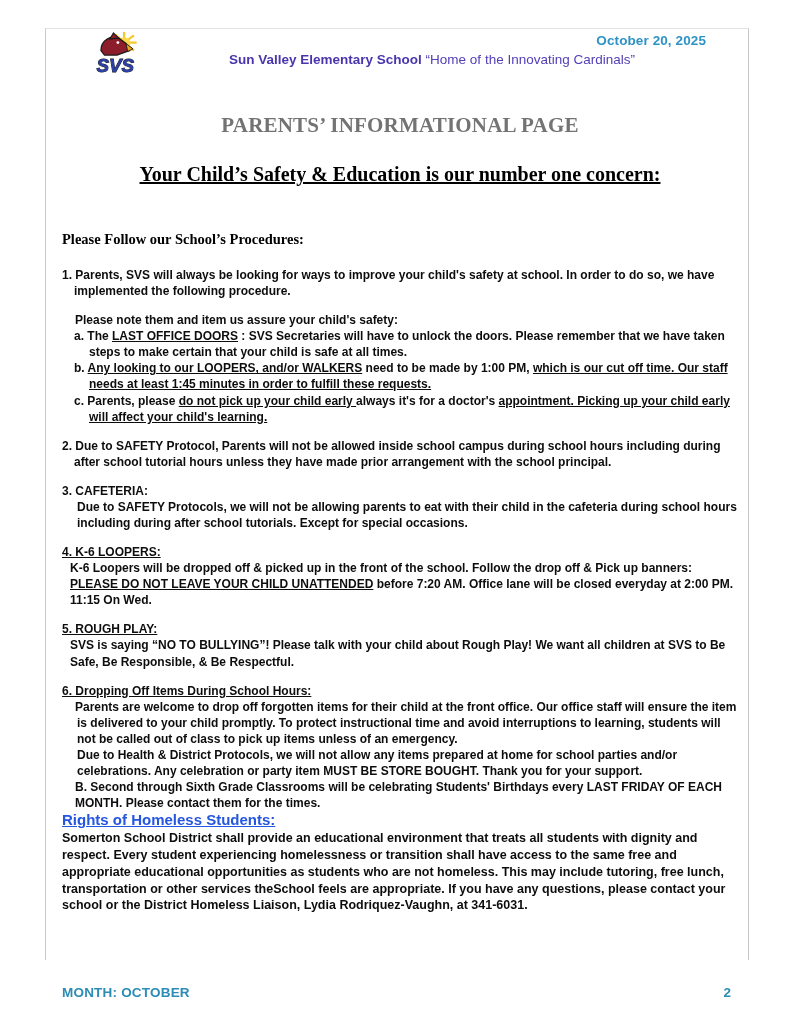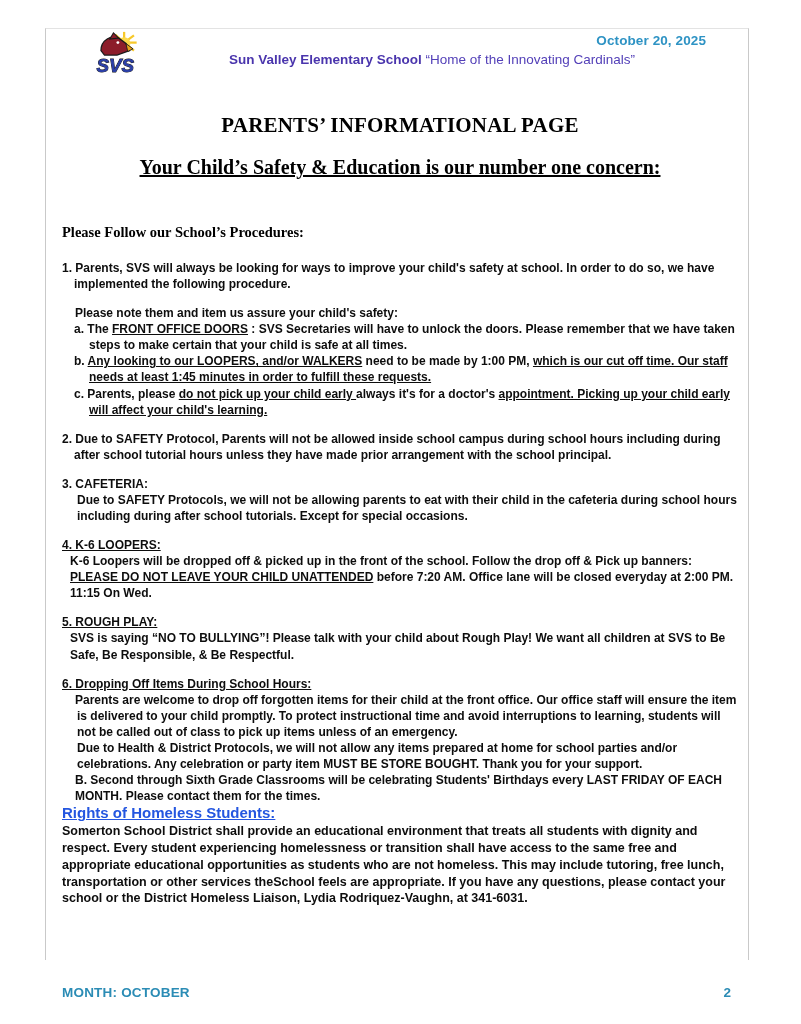--- a/index.html
+++ b/index.html
@@ -37,24 +37,24 @@
   .school-line .motto { font-weight:500; color:#5340b8; }
   
   .content {
     position:absolute; left:62px; top:105px; width:676px;
     color:#111;
   }
   .doc-title {
     margin-top:8px; text-align:center;
     font-family:"Liberation Serif", serif;
     font-weight:bold; font-size:21px; letter-spacing:.2px;
-    color:#000000;
+    color:#737373;
   }
   .doc-subtitle {
-    margin-top:18px; text-align:center;
+    margin-top:25px; text-align:center;
     font-family:"Liberation Serif", serif;
     font-weight:bold; font-size:20px;
     text-decoration:underline; color:#000;
   }
   .intro-heading {
     margin-top:45px;
     font-family:"Liberation Serif", serif;
     font-weight:bold; font-size:14.5px; color:#000;
   }
   .blocks { margin-top:19px; }
@@ -118,21 +118,21 @@
     </div>
   </div>
 
   <div class="content">
     <div class="doc-title">PARENTS’ INFORMATIONAL PAGE</div>
     <div class="doc-subtitle">Your Child’s Safety &amp; Education is our number one concern:</div>
     <div class="intro-heading">Please Follow our School’s Procedures:</div>
     <div class="blocks" id="doc-blocks">
         <div class="p hang2"><span>1. Parents, SVS will always be looking for ways to improve your child's safety at school. In order to do so, we have implemented the following procedure.</span></div>
         <div class="p ind1 gap"><span>Please note them and item us assure your child's safety:</span></div>
-        <div class="p li"><span>a. The </span><span class="u">FRONT OFFICE DOORS</span><span> : SVS Secretaries will have to unlock the doors. Please remember that we have taken steps to make certain that your child is safe at all times.</span></div>
+        <div class="p li"><span>a. The </span><span class="u">LAST OFFICE DOORS</span><span> : SVS Secretaries will have to unlock the doors. Please remember that we have taken steps to make certain that your child is safe at all times.</span></div>
         <div class="p li"><span>b.  </span><span class="u">Any looking to our LOOPERS, and/or WALKERS</span><span> need to be made by 1:00 PM, </span><span class="u">which is our cut off time. Our staff needs at least 1:45 minutes in order to fulfill these requests.</span></div>
         <div class="p li"><span>c.  Parents, please </span><span class="u">do not pick up your child early </span><span>always it's for a doctor's </span><span class="u">appointment. Picking up your child early will affect your child's learning.</span></div>
         <div class="p hang2 gap"><span>2. Due to SAFETY Protocol, Parents will not be allowed inside school campus during school hours including during after school tutorial hours unless they have made prior arrangement with the school principal.</span></div>
         <div class="p gap"><span>3. CAFETERIA:</span></div>
         <div class="p ind2"><span>Due to SAFETY Protocols, we will not be allowing parents to eat with their child in the cafeteria during school hours including during after school tutorials. Except for special occasions.</span></div>
         <div class="p gap"><span class="u">4. K-6 LOOPERS:</span></div>
         <div class="p hang3"><span>K-6 Loopers will be dropped off &amp; picked up in the front of the school. Follow the drop off &amp; Pick up banners: </span><span class="u">PLEASE DO NOT LEAVE YOUR CHILD UNATTENDED</span><span> before 7:20 AM. Office lane will be closed everyday at 2:00 PM. 11:15 On Wed.</span></div>
         <div class="p gap"><span class="u">5. ROUGH PLAY:</span></div>
         <div class="p hang3"><span>SVS is saying “NO TO BULLYING”! Please talk with your child about Rough Play! We want all children at SVS to Be Safe, Be Responsible, &amp; Be Respectful.</span></div>
         <div class="p gap"><span class="u">6. Dropping Off Items During School Hours:</span></div>

